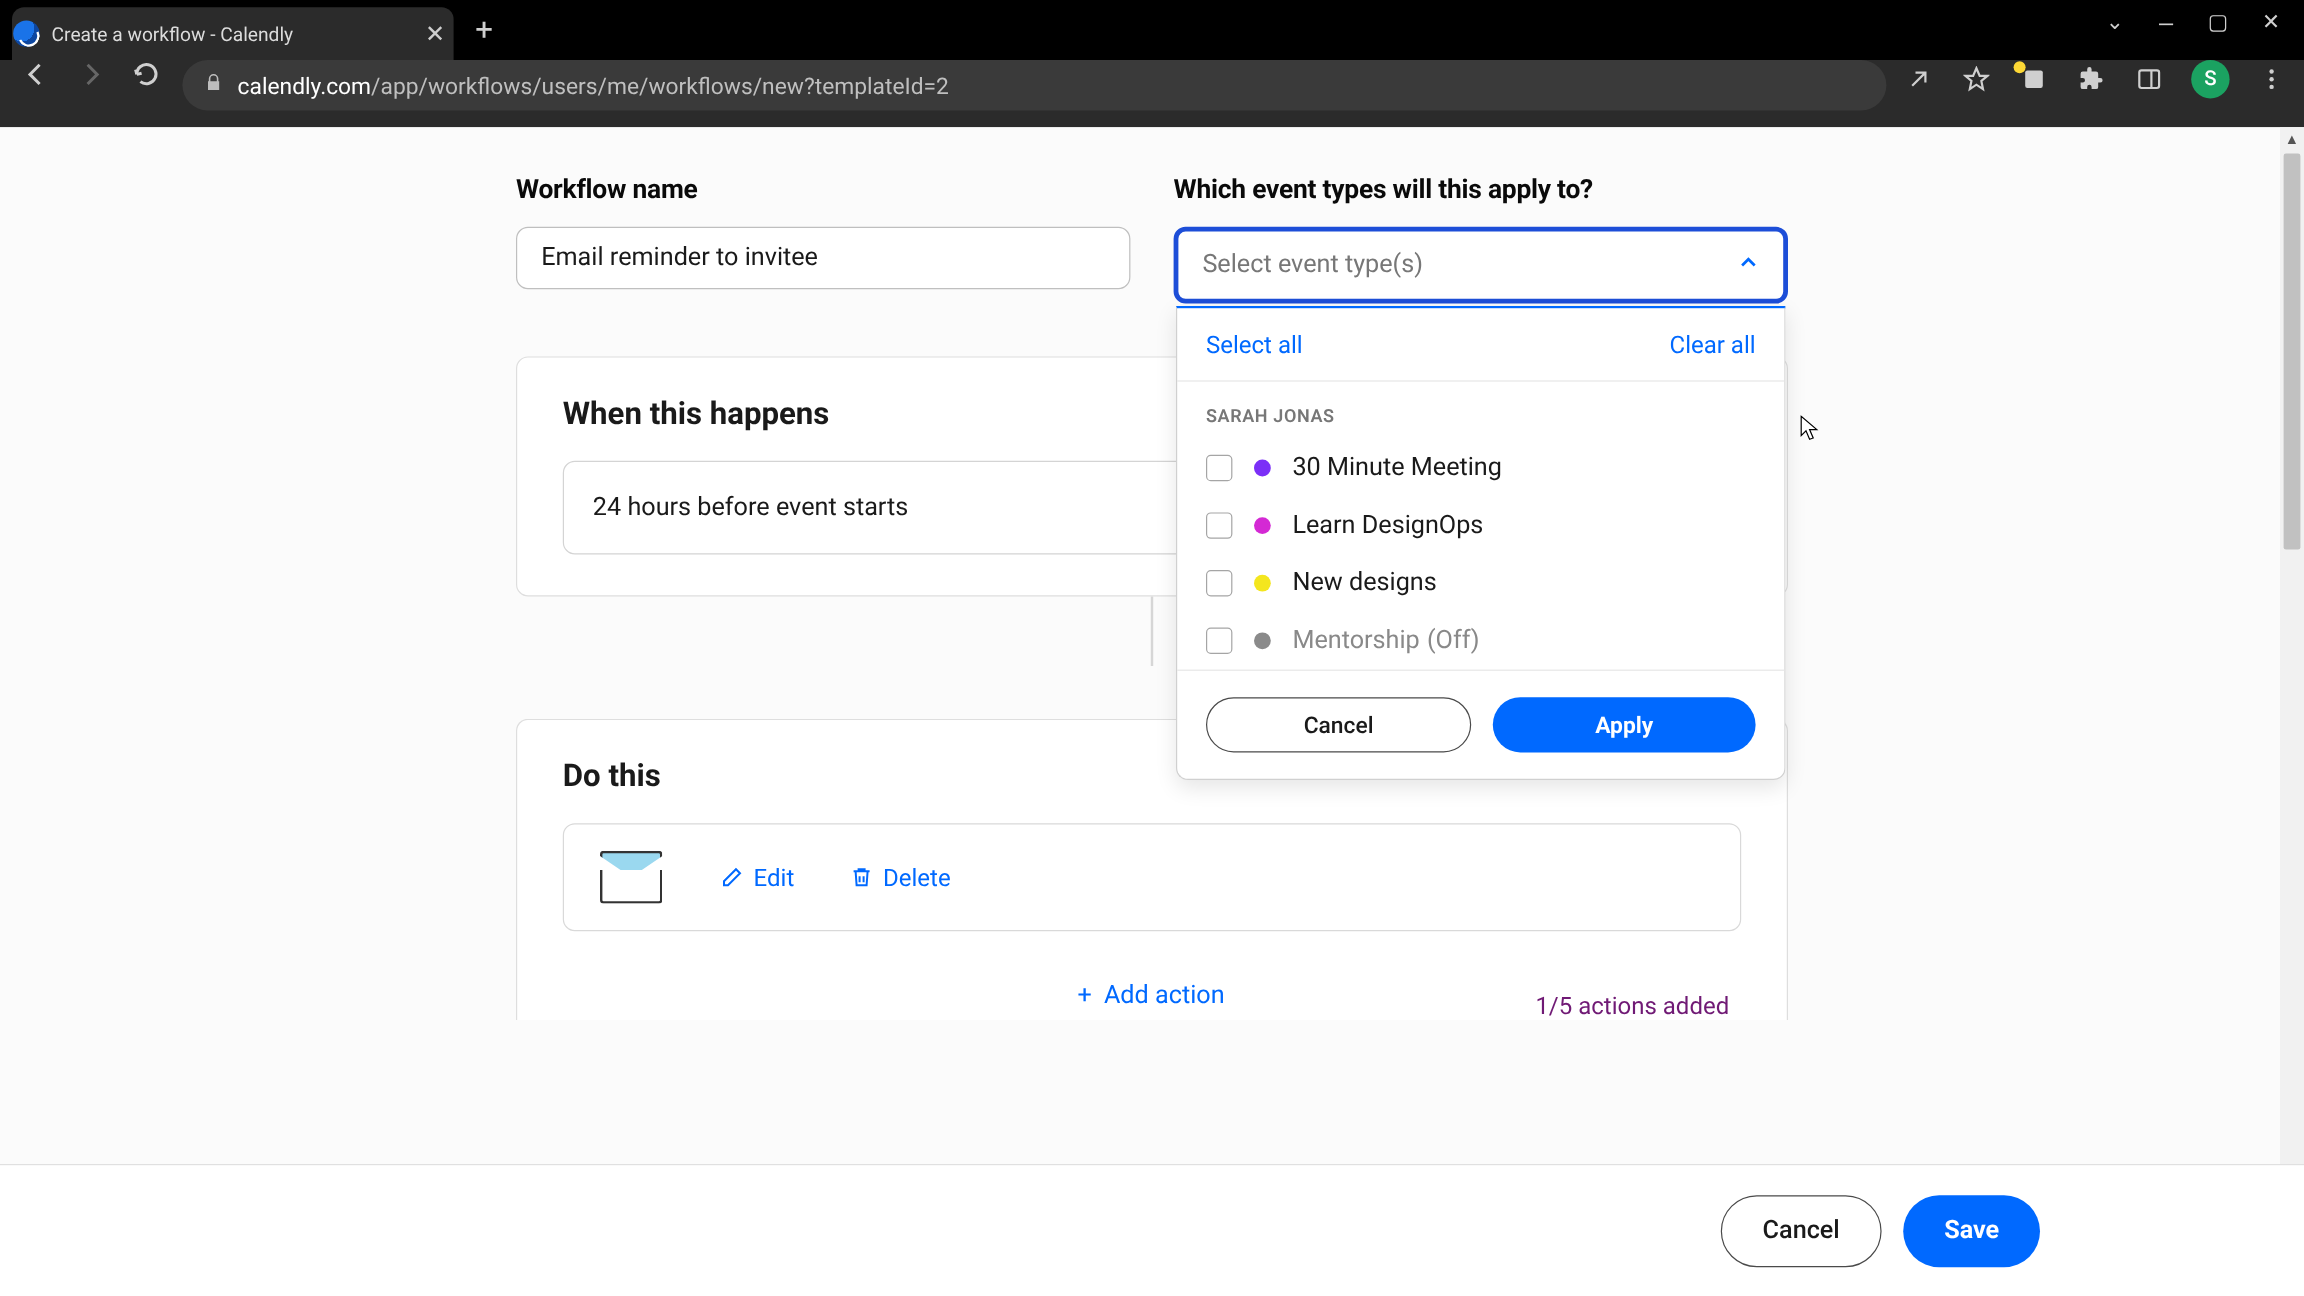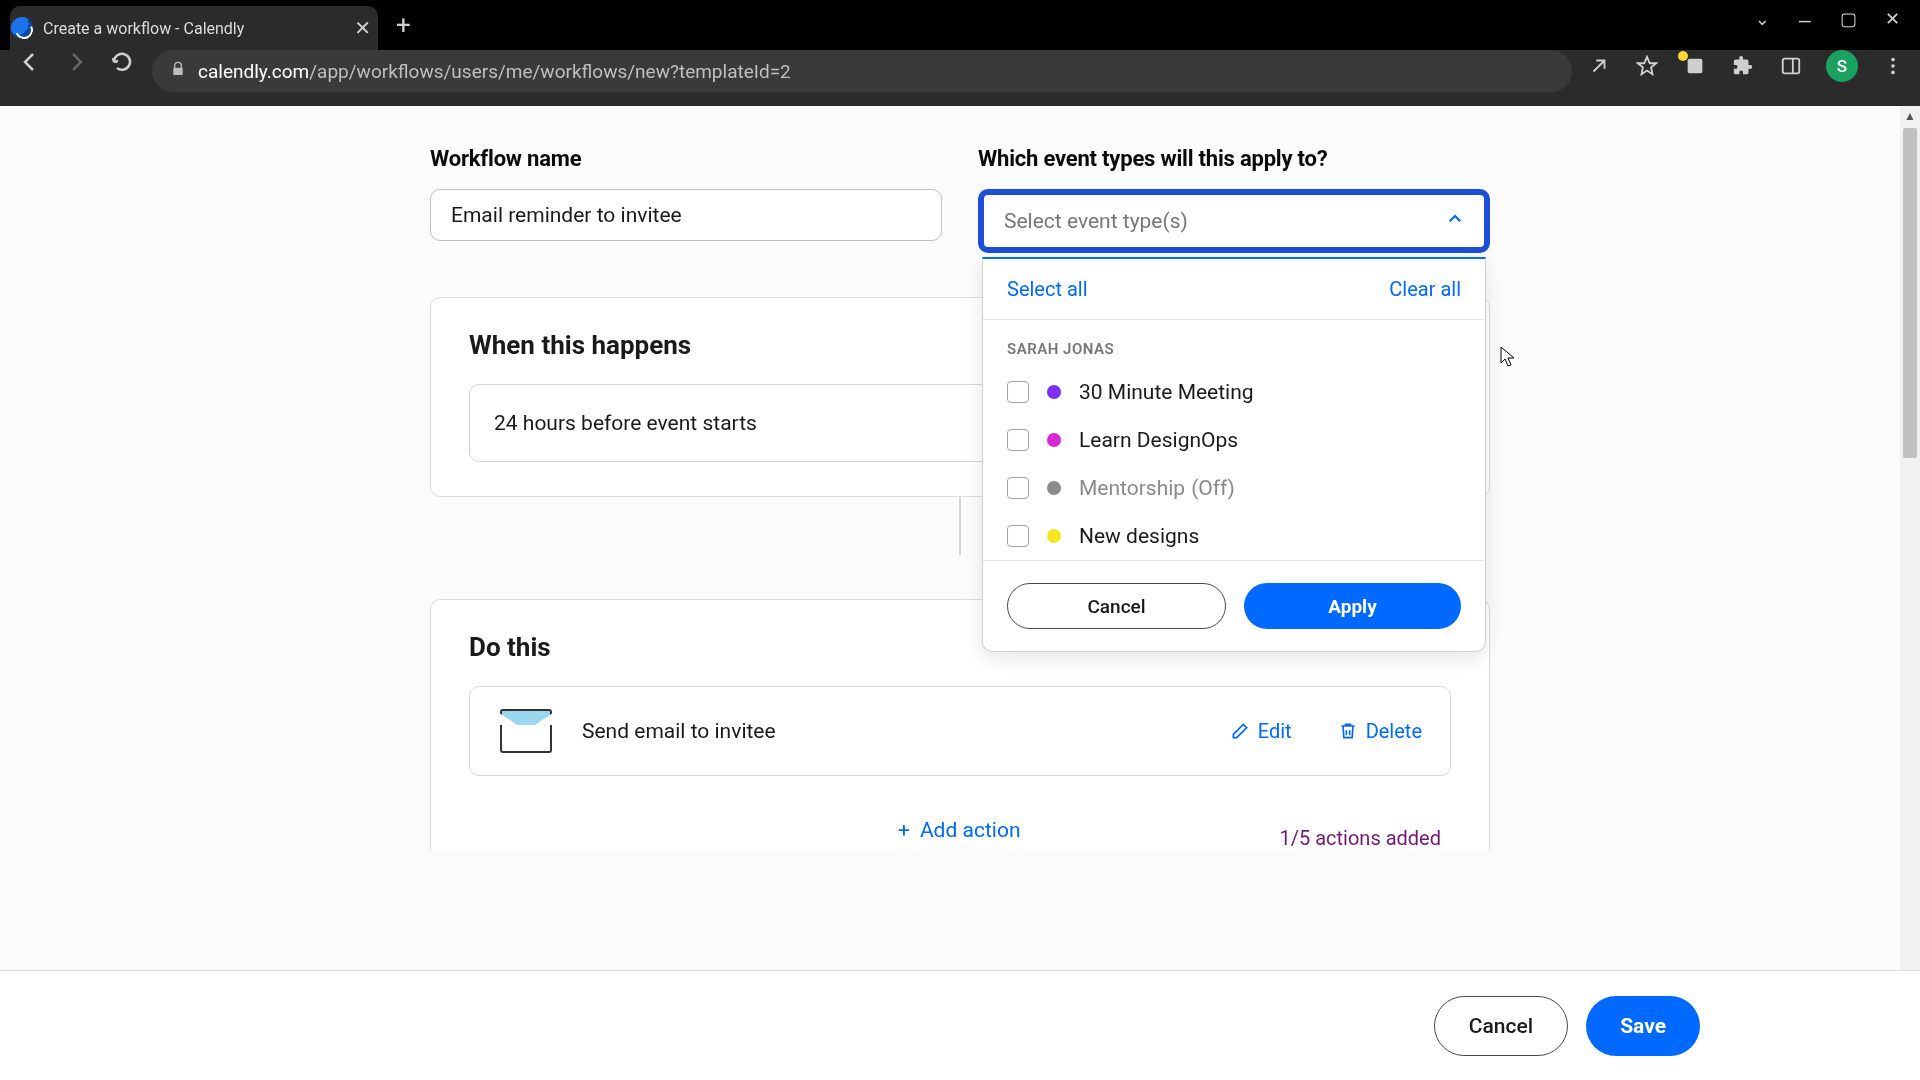--- a/index.html
+++ b/index.html
@@ -39,21 +39,21 @@
   .scrollbar-up { position: absolute; top: 0; left: 0; right: 0; height: 20px; display: flex; align-items: center; justify-content: center; color: #555; font-size: 12px; }
   .scrollbar-thumb { position: absolute; top: 22px; left: 3px; right: 3px; height: 330px; background: #c1c1c1; border-radius: 2px; }
 
   .page { max-width: 1060px; margin: 0 auto; padding: 40px 0 140px; position: relative; }
 
   .top-row { display: flex; gap: 36px; align-items: flex-start; }
   .field-group { flex: 1; }
   .label { font-size: 22px; font-weight: 700; color: #0a0a0a; margin-bottom: 18px; letter-spacing: -0.2px; }
   .text-input { width: 100%; height: 52px; border: 1px solid #bfbfbf; border-radius: 10px; padding: 0 20px; font-size: 21px; color: #1a1a1a; background: #fff; }
 
-  .select-box { width: 100%; height: 64px; border: 6px solid #1d4ed8; border-radius: 10px; padding: 0 20px; font-size: 21px; background: #fff; display: flex; align-items: center; justify-content: space-between; cursor: pointer; position: relative; }
+  .select-box { width: 100%; height: 64px; border: 4px solid #1d4ed8; border-radius: 10px; padding: 0 20px; font-size: 21px; background: #fff; display: flex; align-items: center; justify-content: space-between; cursor: pointer; position: relative; }
   .select-placeholder { color: #777; }
   .chevron-up { color: #0069ff; font-size: 18px; }
 
   .dropdown { position: absolute; top: 62px; left: -2px; right: -2px; background: #fff; border: 1px solid #d0d0d0; border-top: 2px solid #0069ff; border-radius: 0 0 10px 10px; z-index: 20; box-shadow: 0 6px 18px rgba(0,0,0,0.1); }
   .dd-top { display: flex; justify-content: space-between; padding: 18px 24px; border-bottom: 1px solid #e6e6e6; }
   .dd-link { color: #0069ff; font-size: 20px; cursor: pointer; }
   .dd-section-label { font-size: 15px; font-weight: 600; color: #777; letter-spacing: 0.5px; padding: 20px 24px 10px; text-transform: uppercase; }
   .dd-option { display: flex; align-items: center; gap: 18px; padding: 12px 24px; cursor: pointer; }
   .dd-check { width: 22px; height: 22px; border: 1.5px solid #a5a5a5; border-radius: 4px; flex-shrink: 0; }
   .dd-dot { width: 14px; height: 14px; border-radius: 50%; flex-shrink: 0; }
@@ -205,27 +205,27 @@
               <span class="dd-dot" style="background:#7b2ff7"></span>
               <span class="dd-name">30 Minute Meeting</span>
             </div>
             <div class="dd-option">
               <span class="dd-check"></span>
               <span class="dd-dot" style="background:#d429d4"></span>
               <span class="dd-name">Learn DesignOps</span>
             </div>
             <div class="dd-option">
               <span class="dd-check"></span>
+              <span class="dd-dot" style="background:#f4e61e"></span>
+              <span class="dd-name">New designs</span>
+            </div>
+            <div class="dd-option">
+              <span class="dd-check"></span>
               <span class="dd-dot" style="background:#8a8a8a"></span>
               <span class="dd-name off"><span>Mentorship</span><span class="dd-suffix">(Off)</span></span>
-            </div>
-            <div class="dd-option">
-              <span class="dd-check"></span>
-              <span class="dd-dot" style="background:#f4e61e"></span>
-              <span class="dd-name">New designs</span>
             </div>
 
             <div class="dd-footer">
               <div class="btn btn-outline">Cancel</div>
               <div class="btn btn-primary">Apply</div>
             </div>
           </div>
         </div>
       </div>
     </div>
@@ -245,21 +245,20 @@
 
     <div class="connector"></div>
 
     <div class="card" style="padding-bottom:0; border-bottom:none; border-radius:10px 10px 0 0;">
       <div class="card-title">Do this</div>
       <div class="action-card">
         <div class="mail-icon-wrap">
           <div class="mail-flap"></div>
           <div class="mail-body"></div>
         </div>
-        <span class="action-label">Send email to invitee</span>
         <span class="action-link">
           <svg viewBox="0 0 24 24" fill="none" stroke="#0069ff" stroke-width="2">
               <path d="M4 20h4L20 8l-4-4L4 16v4z"></path>
             </svg>
           <span>Edit</span>
         </span>
         <span class="action-link">
           <svg viewBox="0 0 24 24" fill="none" stroke="#0069ff" stroke-width="2">
               <path d="M4 6h16 M9 6V4h6v2 M6 6l1 14h10l1-14 M10 11v6 M14 11v6"></path>
             </svg>

